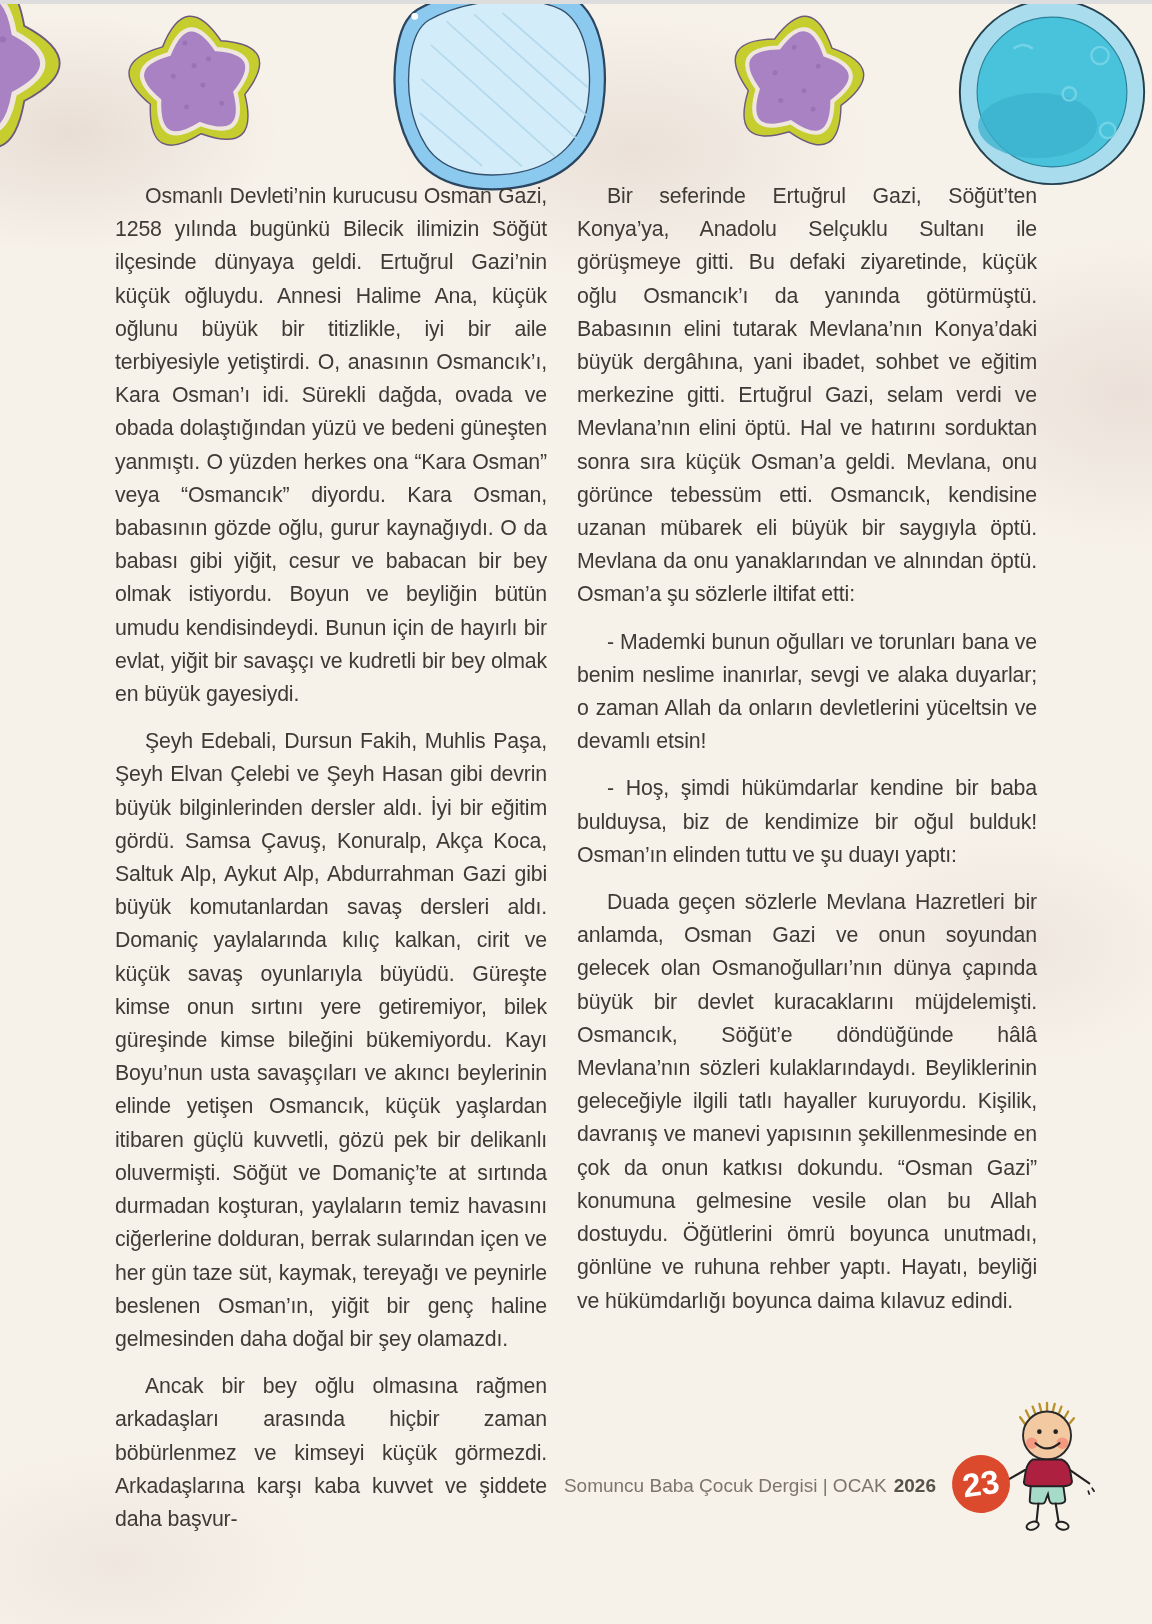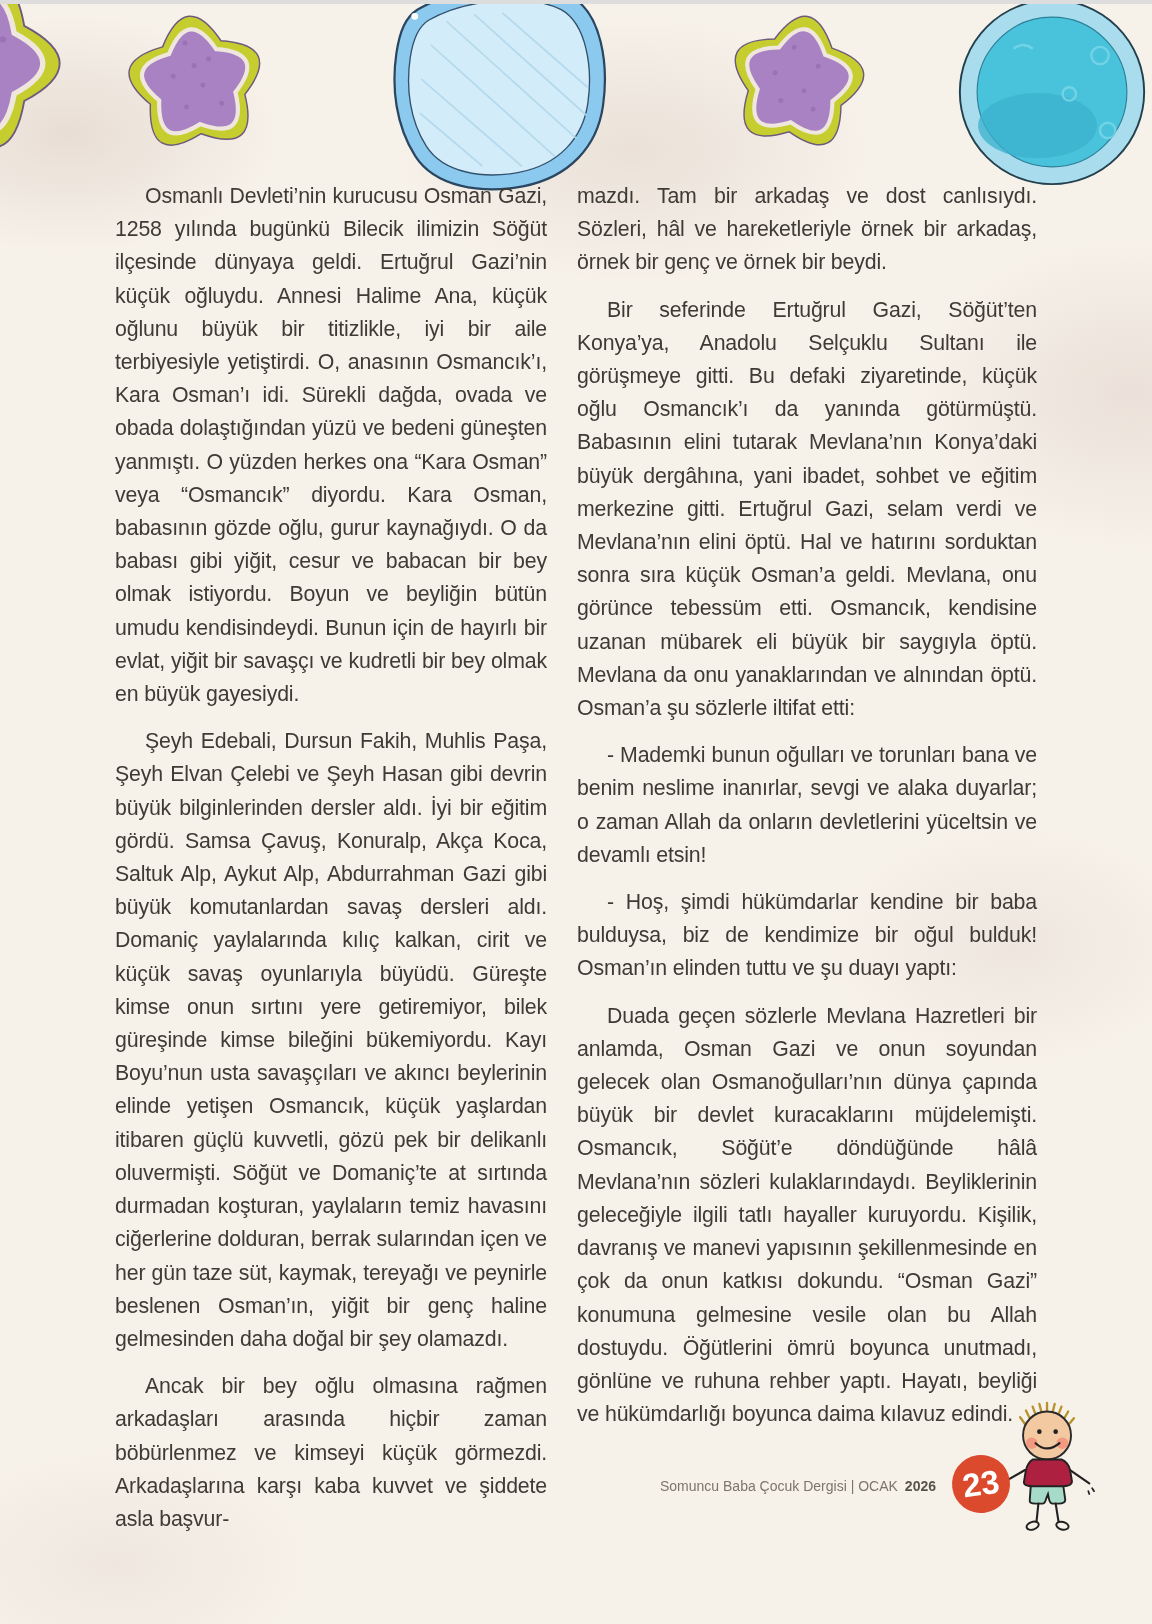--- a/index.html
+++ b/index.html
@@ -35,21 +35,21 @@
     margin:0 0 14px 0;
     font-size:21.3px;line-height:33.2px;color:#3e3a36;
     text-align:justify;text-indent:30px;
     letter-spacing:-0.15px;
   }
   .columns p.no-indent{text-indent:0;}
   .footer{
     position:absolute;right:56px;bottom:52px;
     display:flex;align-items:center;
   }
-  .credit{color:#7b756e;font-size:14px;white-space:nowrap;}
+  .credit{color:#7b756e;font-size:19px;white-space:nowrap;}
   .credit .year{font-weight:bold;color:#585349;margin-left:7px;}
   .badge{
     width:58px;height:58px;border-radius:50%;
     margin-left:16px;margin-bottom:4px;
     display:flex;align-items:center;justify-content:center;
     color:#fff;font-weight:bold;font-size:33px;
     transform:rotate(-8deg);
     background:#dc4a2d;
     flex:0 0 auto;
   }
@@ -137,24 +137,23 @@
           <path d="M60 55 q 10 -8 20 0"></path>
         </g>
       </svg>
     </div>
   </div>
 
   <div class="columns">
     <div class="col-left">
       <p>Osmanlı Devleti’nin kurucusu Osman Gazi, 1258 yılında bugünkü Bilecik ilimizin Söğüt ilçesinde dünyaya geldi. Ertuğrul Gazi’nin küçük oğluydu. Annesi Halime Ana, küçük oğlunu büyük bir titizlikle, iyi bir aile terbiyesiyle yetiştirdi. O, anasının Osmancık’ı, Kara Osman’ı idi. Sürekli dağda, ovada ve obada dolaştığından yüzü ve bedeni güneşten yanmıştı. O yüzden herkes ona “Kara Osman” veya “Osmancık” diyordu. Kara Osman, babasının gözde oğlu, gurur kaynağıydı. O da babası gibi yiğit, cesur ve babacan bir bey olmak istiyordu. Boyun ve beyliğin bütün umudu kendisindeydi. Bunun için de hayırlı bir evlat, yiğit bir savaşçı ve kudretli bir bey olmak en büyük gayesiydi.</p>
       <p>Şeyh Edebali, Dursun Fakih, Muhlis Paşa, Şeyh Elvan Çelebi ve Şeyh Hasan gibi devrin büyük bilginlerinden dersler aldı. İyi bir eğitim gördü. Samsa Çavuş, Konuralp, Akça Koca, Saltuk Alp, Aykut Alp, Abdurrahman Gazi gibi büyük komutanlardan savaş dersleri aldı. Domaniç yaylalarında kılıç kalkan, cirit ve küçük savaş oyunlarıyla büyüdü. Güreşte kimse onun sırtını yere getiremiyor, bilek güreşinde kimse bileğini bükemiyordu. Kayı Boyu’nun usta savaşçıları ve akıncı beylerinin elinde yetişen Osmancık, küçük yaşlardan itibaren güçlü kuvvetli, gözü pek bir delikanlı oluvermişti. Söğüt ve Domaniç’te at sırtında durmadan koşturan, yaylaların temiz havasını ciğerlerine dolduran, berrak sularından içen ve her gün taze süt, kaymak, tereyağı ve peynirle beslenen Osman’ın, yiğit bir genç haline gelmesinden daha doğal bir şey olamazdı.</p>
-      <p>Ancak bir bey oğlu olmasına rağmen arkadaşları arasında hiçbir zaman böbürlenmez ve kimseyi küçük görmezdi. Arkadaşlarına karşı kaba kuvvet ve şiddete asla başvur-</p>
+      <p>Ancak bir bey oğlu olmasına rağmen arkadaşları arasında hiçbir zaman böbürlenmez ve kimseyi küçük görmezdi. Arkadaşlarına karşı kaba kuvvet ve şiddete daha başvur-</p>
     </div>
     <div class="col-right">
-      <p class="no-indent">mazdı. Tam bir arkadaş ve dost canlısıydı. Sözleri, hâl ve hareketleriyle örnek bir arkadaş, örnek bir genç ve örnek bir beydi.</p>
       <p>Bir seferinde Ertuğrul Gazi, Söğüt’ten Konya’ya, Anadolu Selçuklu Sultanı ile görüşmeye gitti. Bu defaki ziyaretinde, küçük oğlu Osmancık’ı da yanında götürmüştü. Babasının elini tutarak Mevlana’nın Konya’daki büyük dergâhına, yani ibadet, sohbet ve eğitim merkezine gitti. Ertuğrul Gazi, selam verdi ve Mevlana’nın elini öptü. Hal ve hatırını sorduktan sonra sıra küçük Osman’a geldi. Mevlana, onu görünce tebessüm etti. Osmancık, kendisine uzanan mübarek eli büyük bir saygıyla öptü. Mevlana da onu yanaklarından ve alnından öptü. Osman’a şu sözlerle iltifat etti:</p>
       <p>- Mademki bunun oğulları ve torunları bana ve benim neslime inanırlar, sevgi ve alaka duyarlar; o zaman Allah da onların devletlerini yüceltsin ve devamlı etsin!</p>
       <p>- Hoş, şimdi hükümdarlar kendine bir baba bulduysa, biz de kendimize bir oğul bulduk! Osman’ın elinden tuttu ve şu duayı yaptı:</p>
       <p>Duada geçen sözlerle Mevlana Hazretleri bir anlamda, Osman Gazi ve onun soyundan gelecek olan Osmanoğulları’nın dünya çapında büyük bir devlet kuracaklarını müjdelemişti. Osmancık, Söğüt’e döndüğünde hâlâ Mevlana’nın sözleri kulaklarındaydı. Beyliklerinin geleceğiyle ilgili tatlı hayaller kuruyordu. Kişilik, davranış ve manevi yapısının şekillenmesinde en çok da onun katkısı dokundu. “Osman Gazi” konumuna gelmesine vesile olan bu Allah dostuydu. Öğütlerini ömrü boyunca unutmadı, gönlüne ve ruhuna rehber yaptı. Hayatı, beyliği ve hükümdarlığı boyunca daima kılavuz edindi.</p>
     </div>
   </div>
 
   <div class="footer">
     <div class="credit">
       <span>Somuncu Baba Çocuk Dergisi | OCAK</span><span class="year">2026</span>

